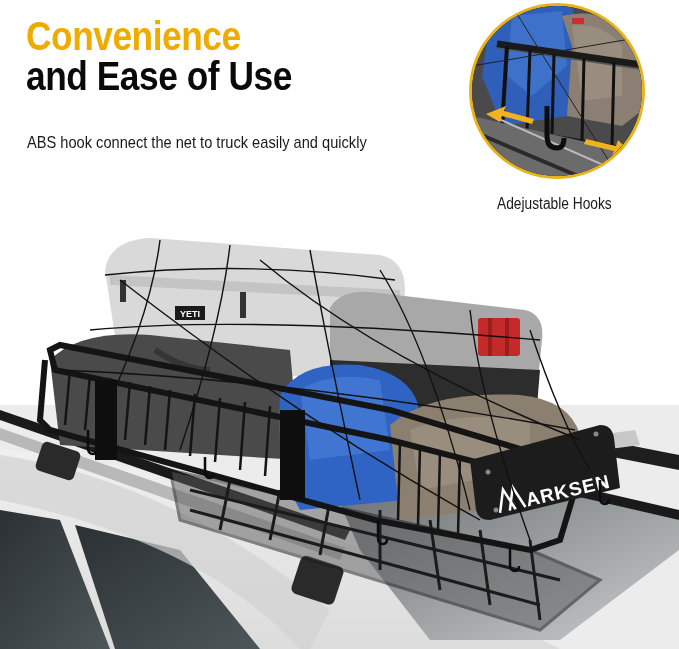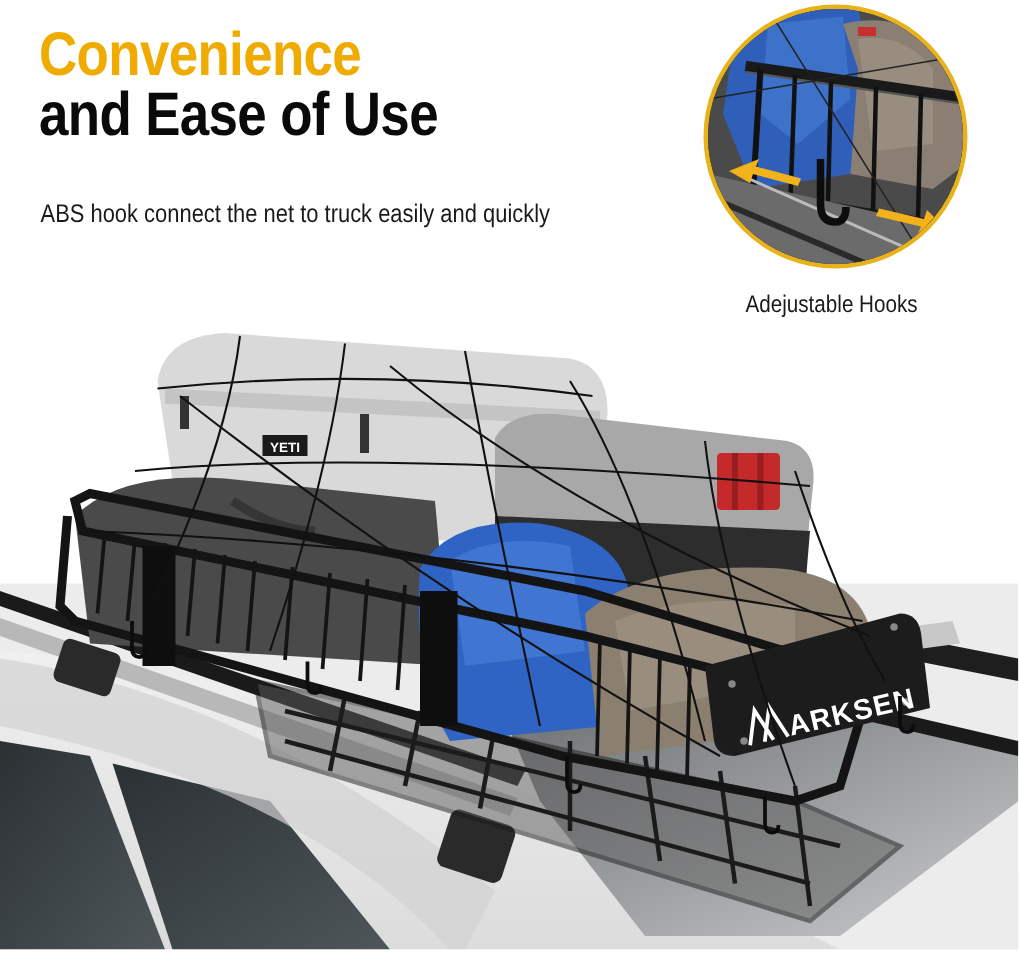--- a/index.html
+++ b/index.html
@@ -29,21 +29,21 @@
       border: 3px solid #e8b21a;
       overflow: hidden; background: #3a3a3a;
     }
     .inset-caption {
       position: absolute; left: 497px; top: 195px;
       font-size: 16px; color: #1a1a1a;
       transform: scaleX(0.86); transform-origin: left top;
       white-space: nowrap;
     }
 
-    .scene { position: absolute; left: 0; top: 204px; width: 679px; height: 429px; }
+    .scene { position: absolute; left: 0; top: 220px; width: 679px; height: 429px; }
 
     .brand-plate-text {
       font-family: "Liberation Sans", sans-serif; font-weight: 700;
       fill: #ffffff; font-size: 19px; letter-spacing: 1px;
     }
     .yeti-text {
       font-family: "Liberation Sans", sans-serif; font-weight: 700;
       fill: #ffffff; font-size: 9px;
     }
   </style>

